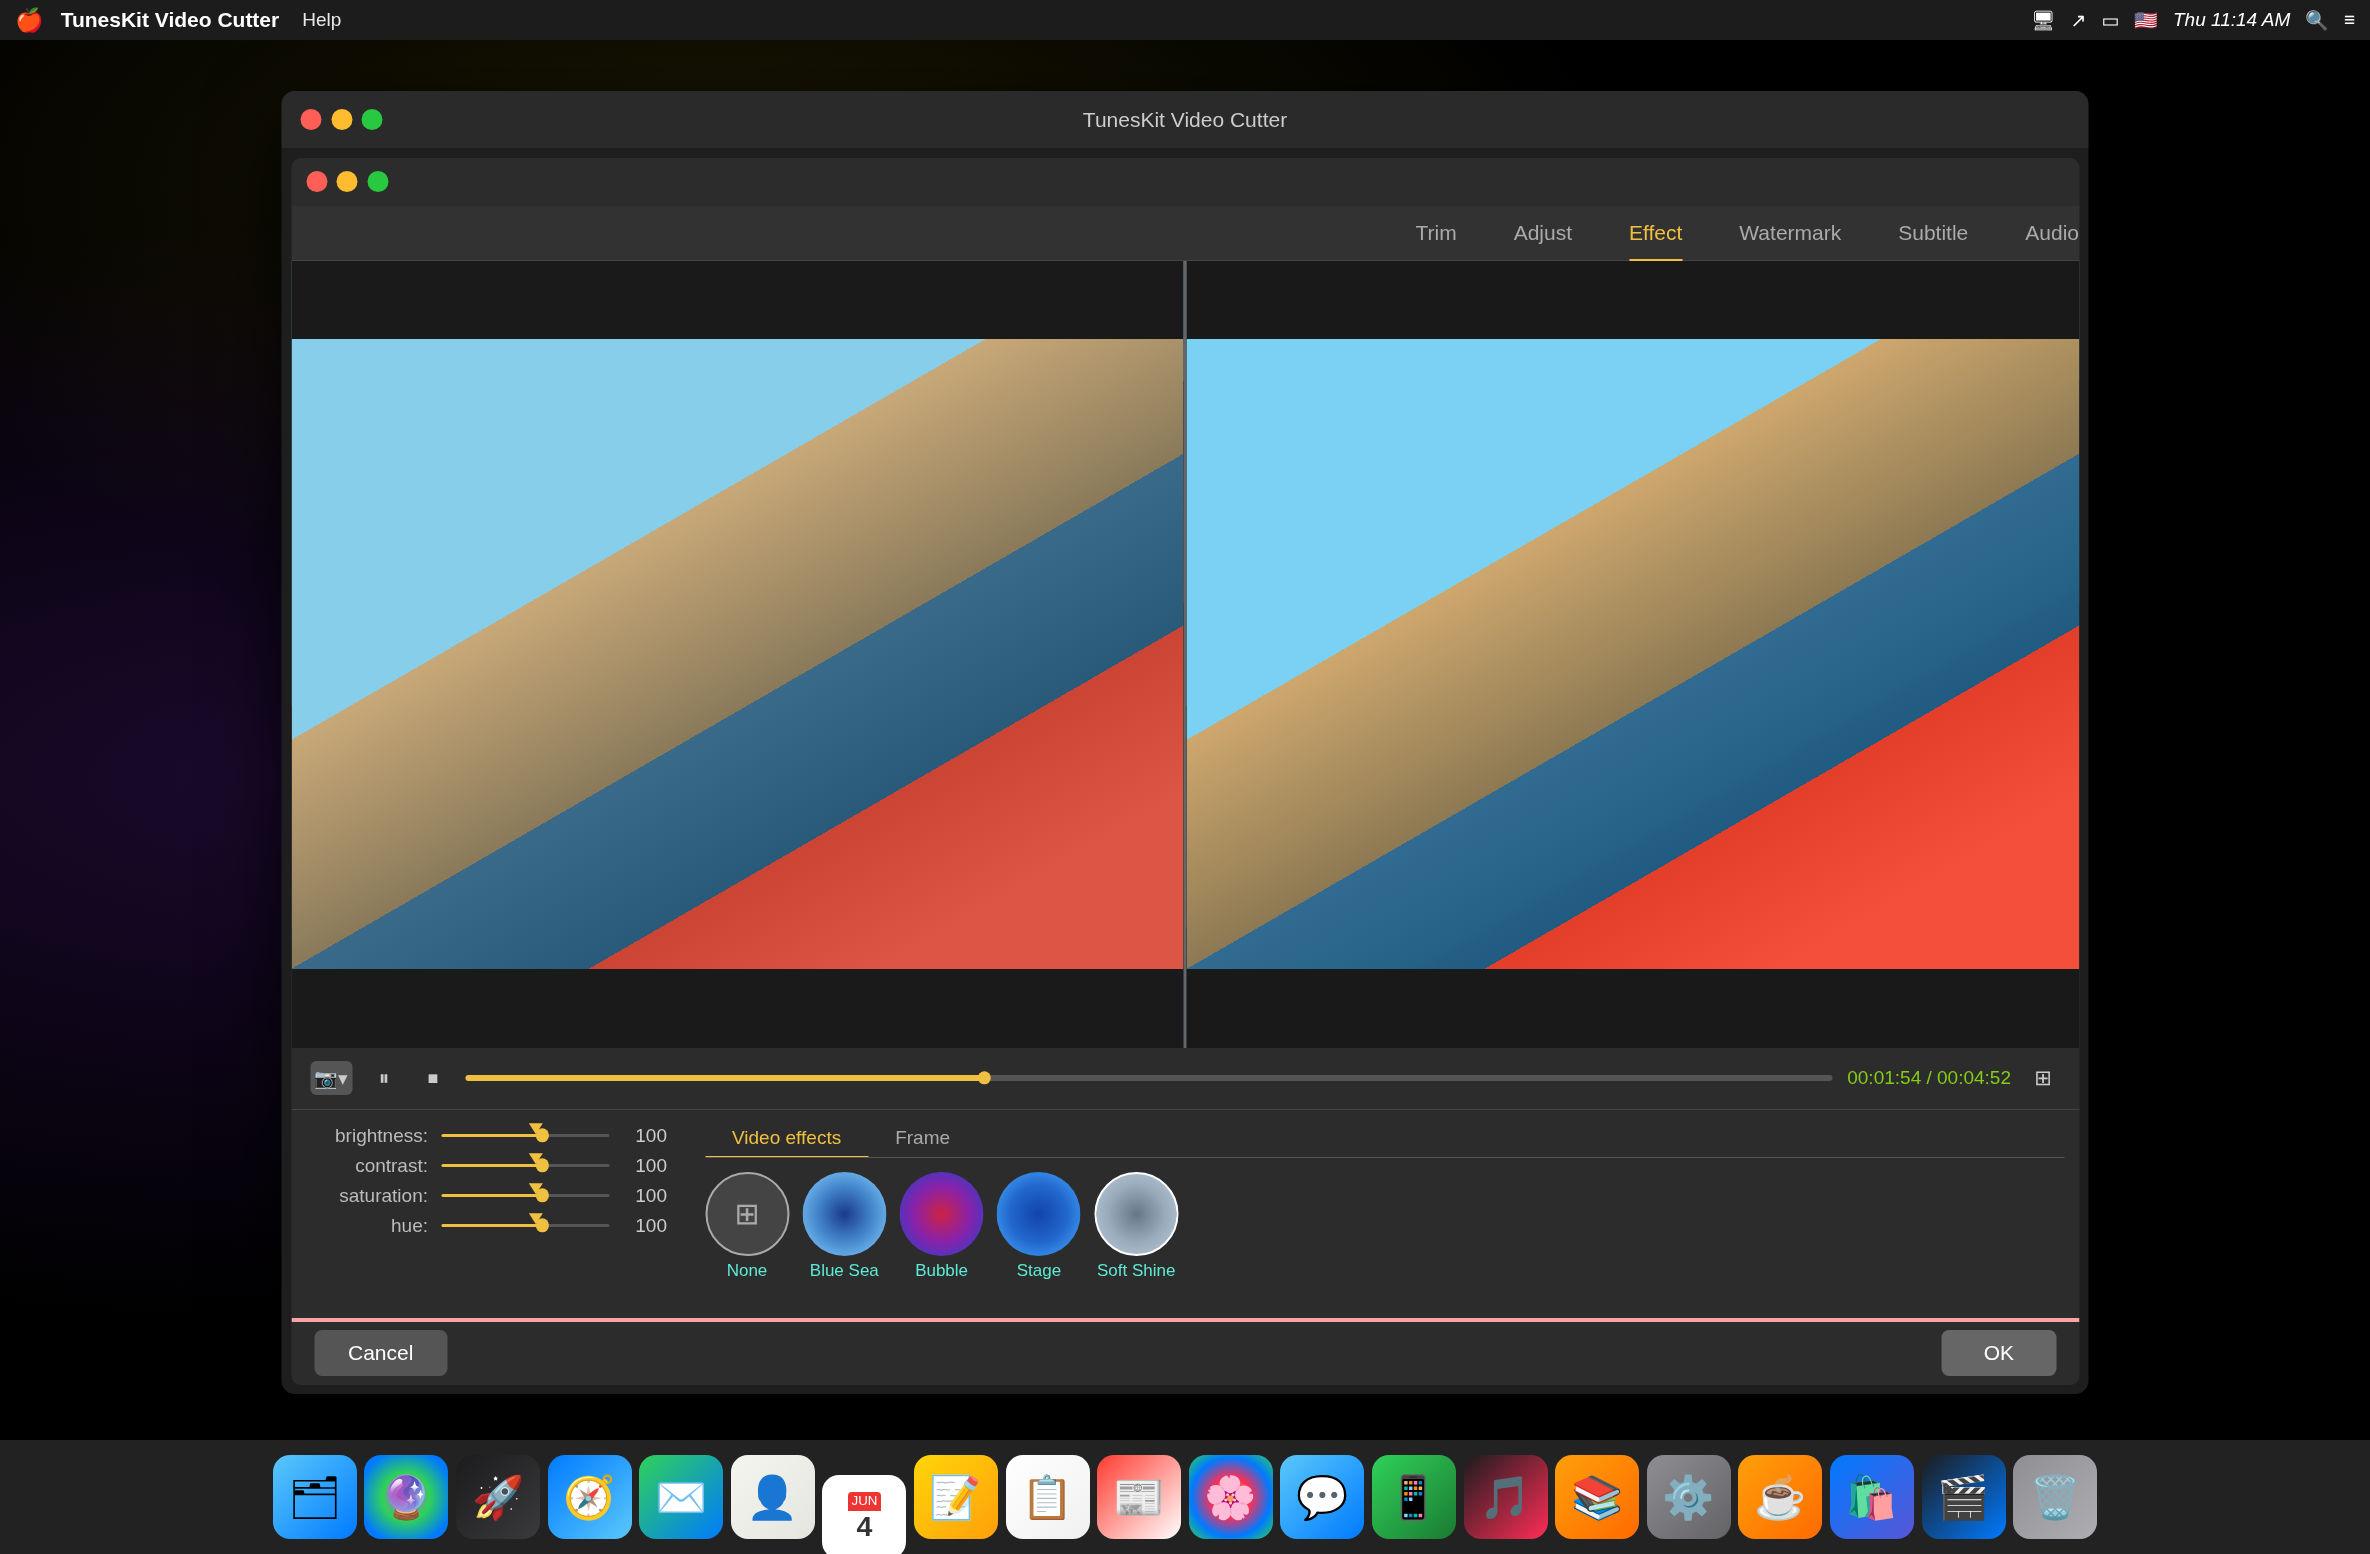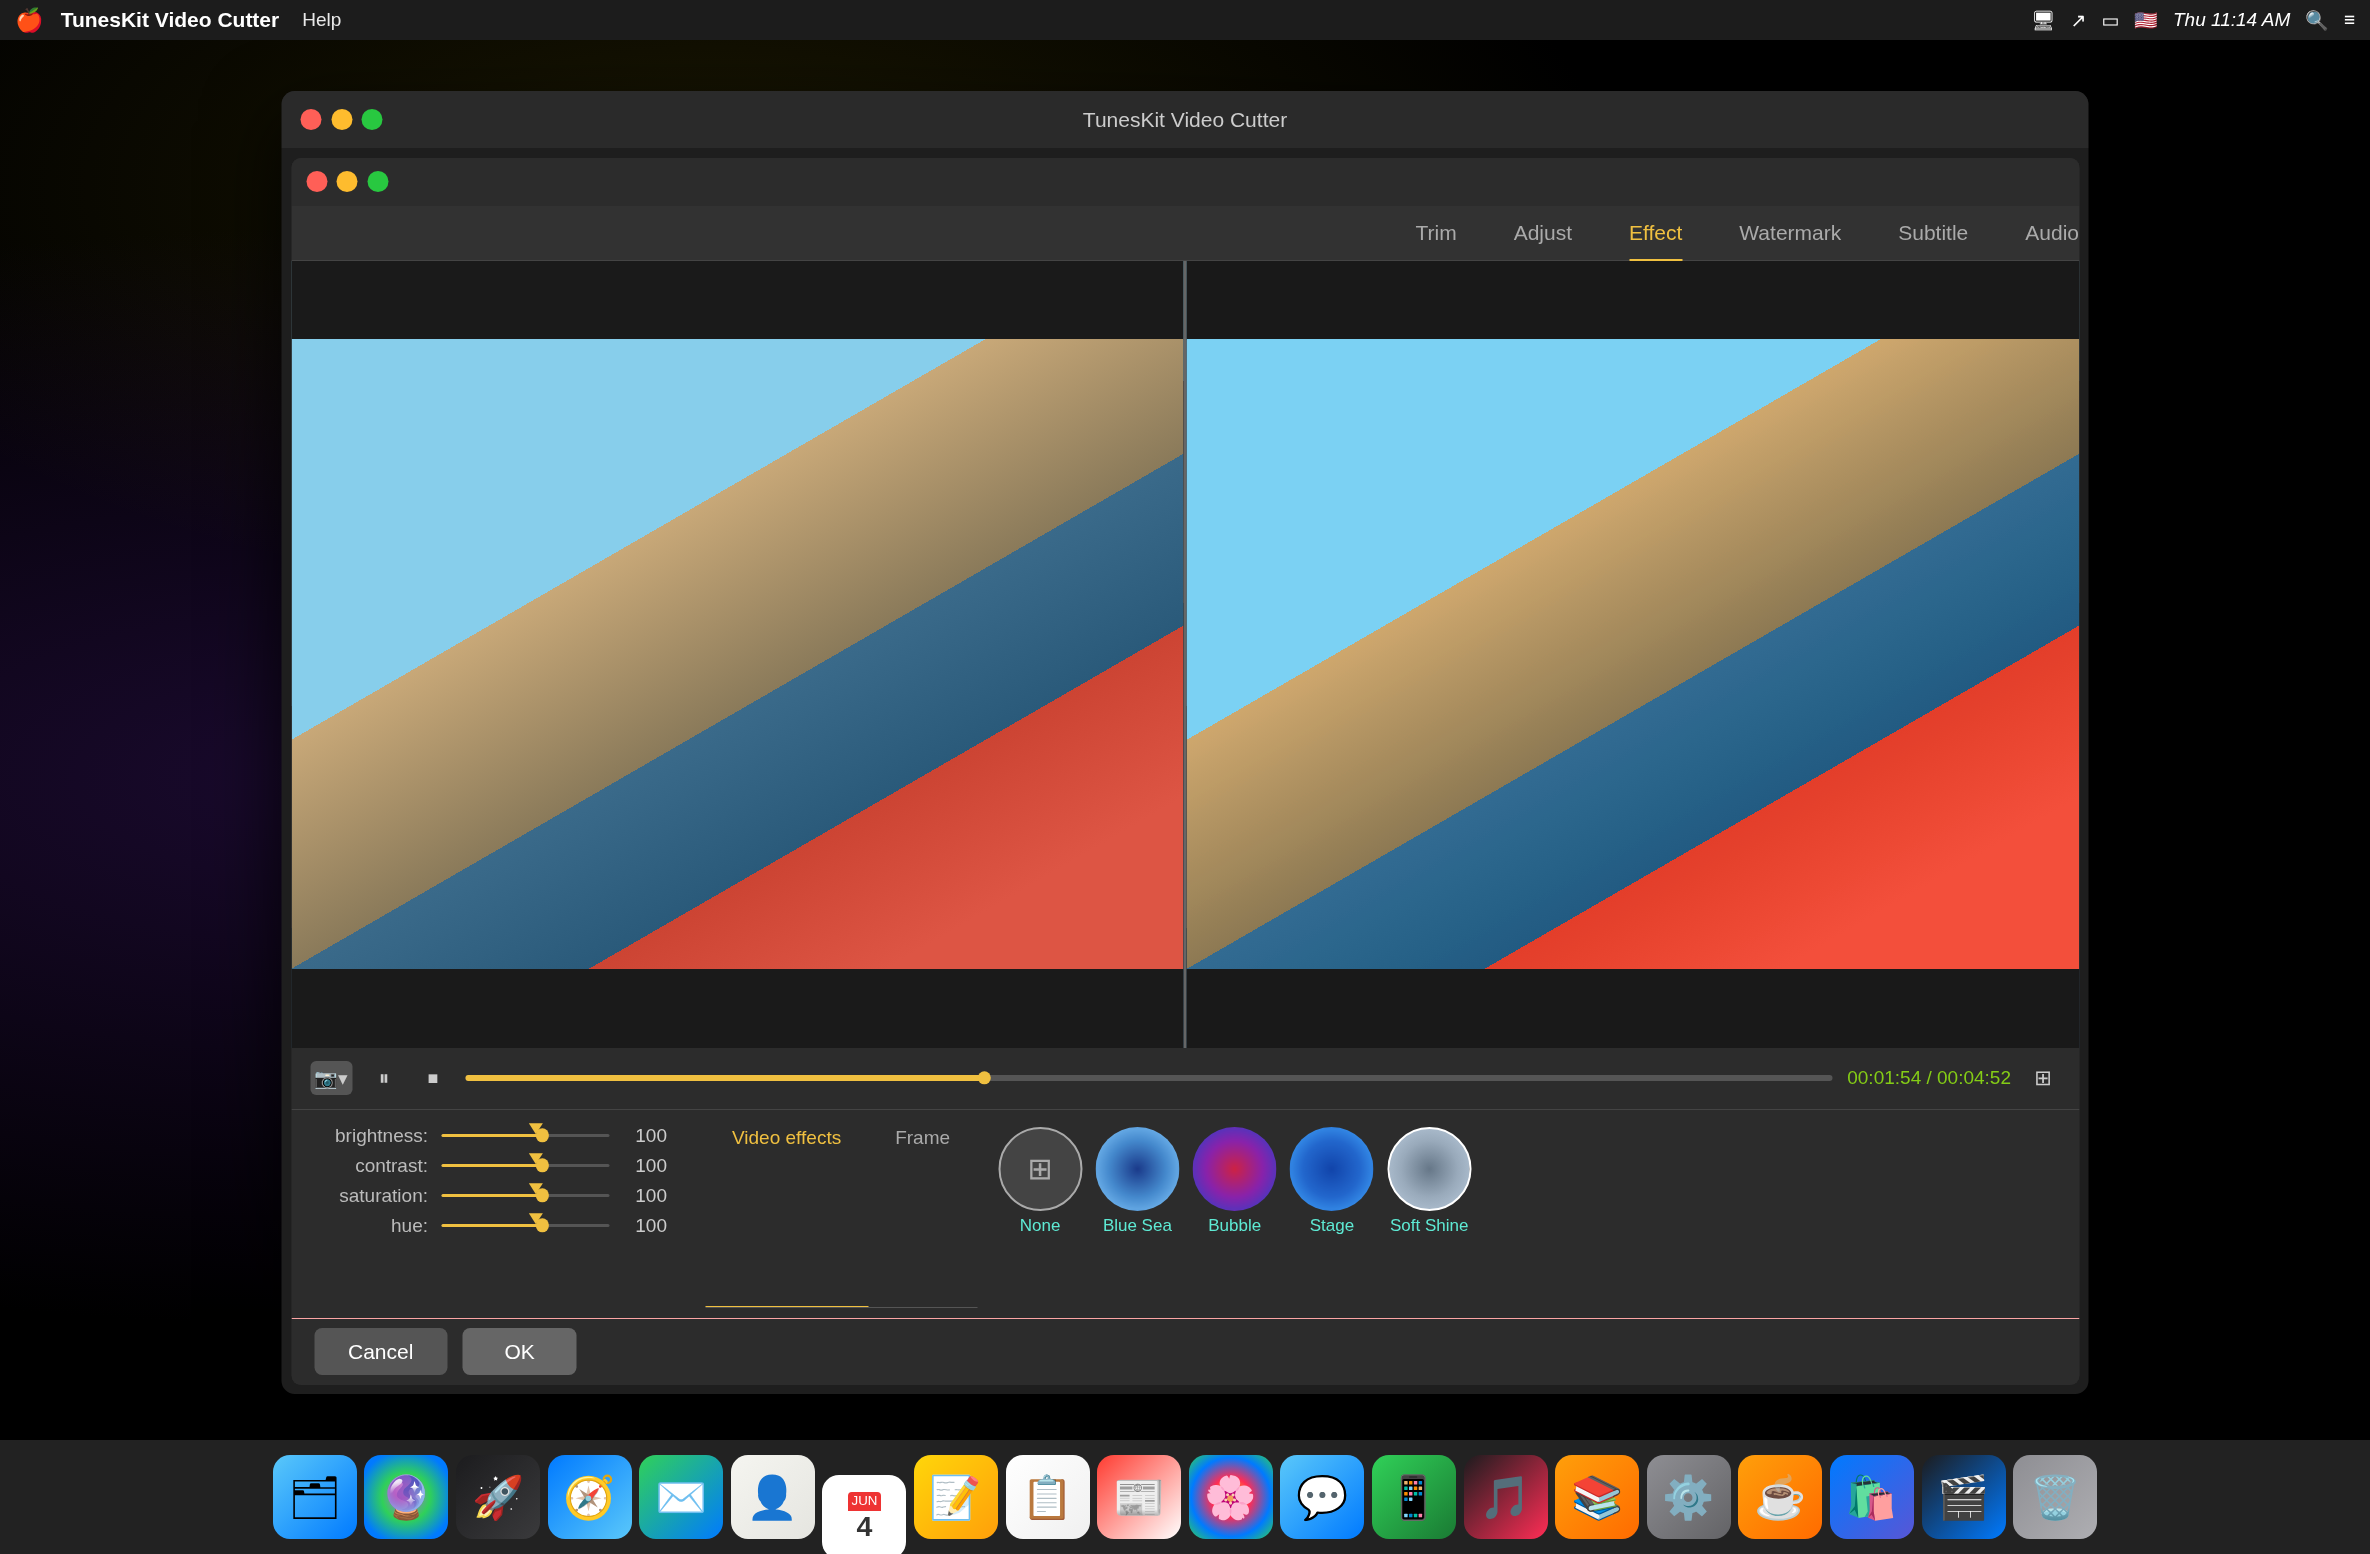--- a/index.html
+++ b/index.html
@@ -366,22 +366,22 @@
       text-align: right;
       color: #ccc;
       font-size: 19px;
     }
 
     
     .effects-panel {
       flex: 1;
       padding: 9.5px 15px;
       display: flex;
-      flex-direction: row;
-      gap: 21px;
+      flex-direction: column;
+      gap: 6px;
     }
     .effects-tabs {
       display: flex;
       gap: 0;
       border-bottom: 1px solid #555;
     }
     .effects-tab {
       padding: 7.6px 27px;
       font-size: 19px;
       color: #aaa;
@@ -457,24 +457,24 @@
       background: #555;
       color: #fff;
     }
 
     
     .bottom-actions {
       height: 67px;
       background: #2c2c2c;
       display: flex;
       align-items: center;
-      justify-content: flex-start;
+      justify-content: space-between;
       padding: 0 23px;
       gap: 15px;
-      border-top: 1px solid #fca5a5;
+      border-top: 4px solid #fca5a5;
     }
     .btn-cancel {
       padding: 11.4px 34px;
       border-radius: 7.6px;
       font-size: 21px;
       background: #555;
       color: #fff;
       cursor: pointer;
       border: none;
     }

